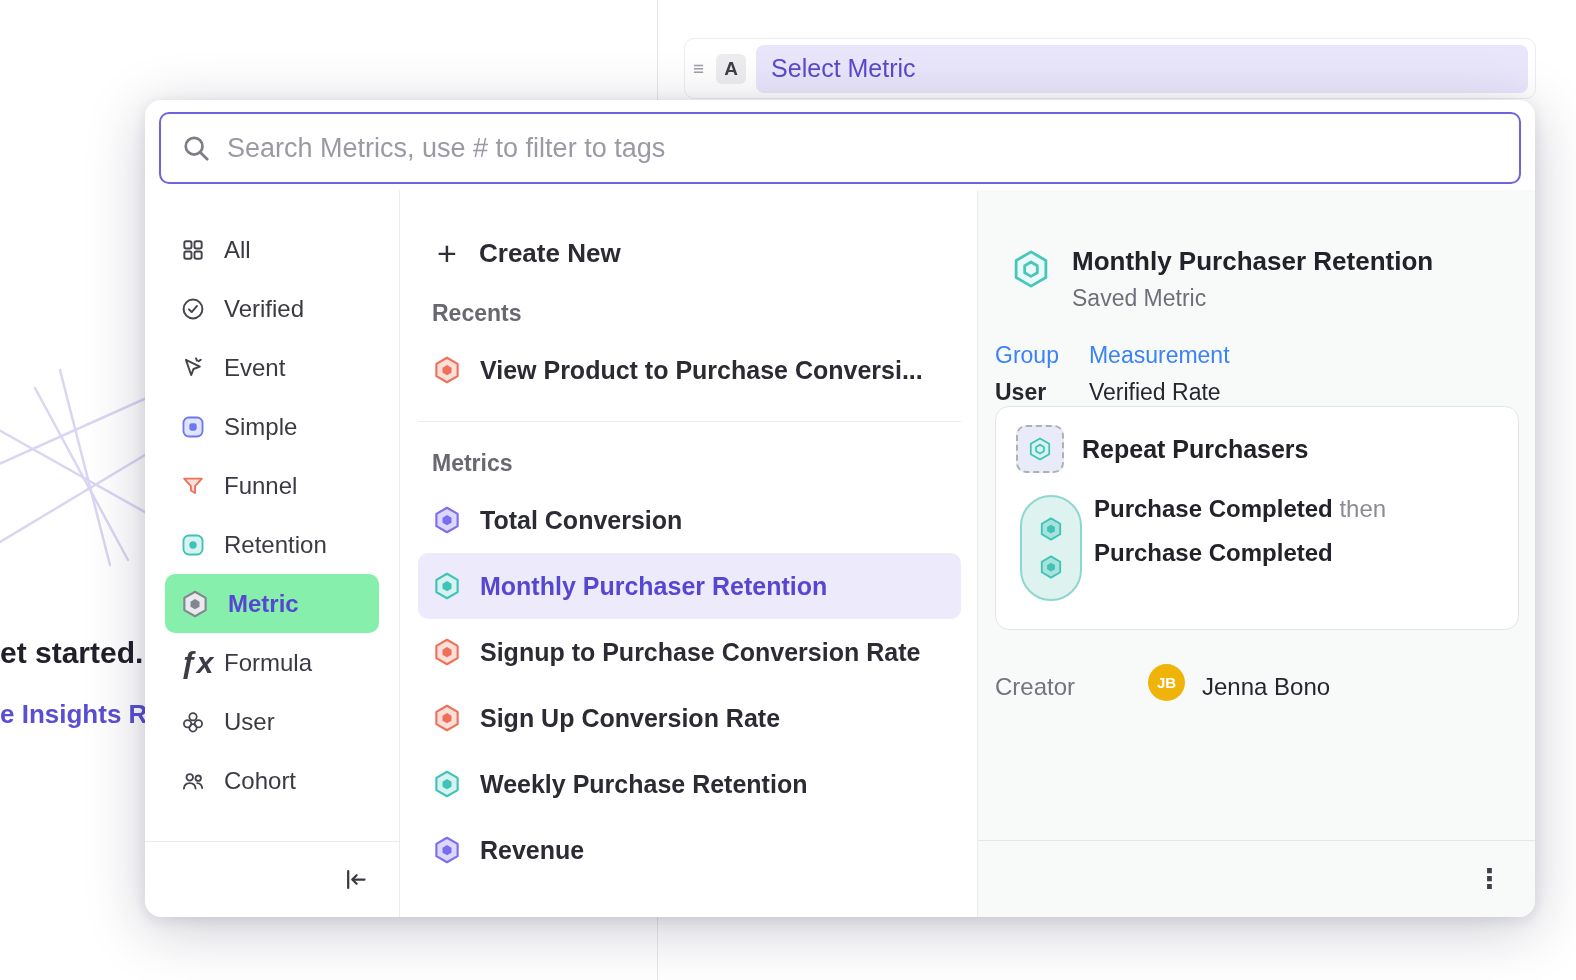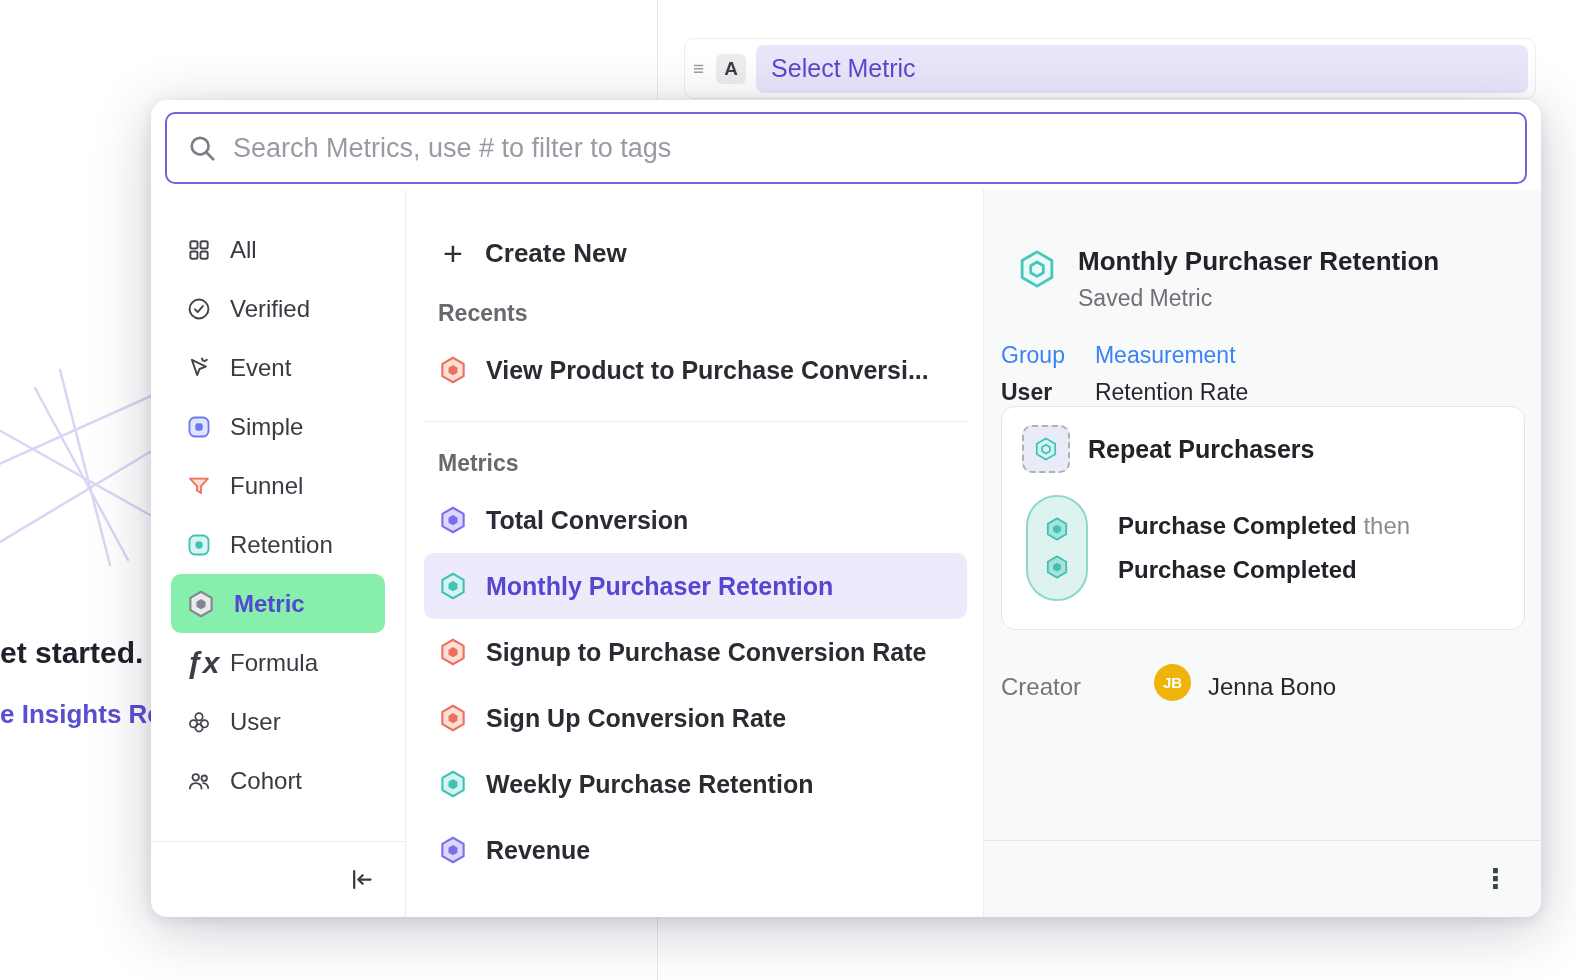--- a/index.html
+++ b/index.html
@@ -17,21 +17,21 @@
               border:1px solid #ececf1;border-radius:10px;display:flex;align-items:center;gap:10px;
               padding:0 7px 0 6px}
   .drag{color:#a0a0a8;font-size:19px;user-select:none;cursor:grab;padding:0 2px}
   .key-badge{min-width:30px;height:30px;background:#ededf0;border-radius:6px;display:flex;
              align-items:center;justify-content:center;font-size:19px;font-weight:700;color:#3d3d45}
   .metric-chip{flex:1;height:48px;background:#e9e6fb;border-radius:8px;display:flex;
                align-items:center;padding:0 15px;cursor:pointer}
   .metric-chip span{color:#5a49cf;font-size:25px;font-weight:400}
 
   
-  .modal{position:absolute;left:151px;top:100px;width:1390px;height:817px;background:#fff;
+  .modal{position:absolute;left:145px;top:100px;width:1390px;height:817px;background:#fff;
          border-radius:16px;display:flex;flex-direction:column;overflow:hidden;z-index:5;
          box-shadow:0 12px 60px rgba(25,22,58,.22),0 3px 14px rgba(25,22,58,.10)}
 
   .search-wrap{position:relative;padding:12px 14px 6px;flex:none}
   .search-icon{position:absolute;left:36px;top:33px;width:30px;height:30px}
   .search{width:100%;height:72px;border:2px solid #6e64e0;border-radius:10px;background:#fff;
           padding:0 20px 0 66px;font-size:27px;font-family:inherit;color:#2b2b33;outline:none}
   .search::placeholder{color:#9a9aa4}
 
   .modal-body{flex:1;display:flex;min-height:0}
@@ -82,21 +82,21 @@
   .meta-col{display:flex;flex-direction:column;gap:10px}
   .meta-label{font-size:23px;color:#3b82f6}
   .meta-value{font-size:23px;color:#26262e}
   .meta-value.bold{font-weight:700}
   .def-card{background:#fff;border:1px solid #e2e6e4;border-radius:14px;padding:18px 20px 28px}
   .def-head{display:flex;align-items:center;gap:18px}
   .def-icon{width:48px;height:48px;border:2px dashed #aab3af;border-radius:10px;background:#e9ecf8;
             display:flex;align-items:center;justify-content:center;flex:none}
   .def-icon .hex{width:26px;height:26px}
   .def-title{font-size:25px;font-weight:700;color:#222229}
-  .def-flow{display:flex;align-items:center;gap:30px;margin-top:22px;margin-left:4px}
+  .def-flow{display:flex;gap:12px;margin-top:22px;margin-left:4px}
   .pill{width:62px;height:106px;background:#def3f0;border:2px solid #8ed7cd;border-radius:33px;
         display:flex;flex-direction:column;align-items:center;justify-content:center;gap:12px;flex:none}
   .pill .hex{width:26px;height:26px}
   .steps{display:flex;flex-direction:column;gap:16px}
   .step{font-size:24px;font-weight:700;color:#222229}
   .conn{font-weight:400;color:#8b8b95}
   .creator-row{display:flex;align-items:flex-end;margin-top:34px}
   .creator-label{font-size:24px;color:#74747e;width:153px}
   .avatar{width:37px;height:37px;border-radius:50%;background:#f0b30a;color:#fff;font-size:15px;
           font-weight:700;display:flex;align-items:center;justify-content:center;flex:none}
@@ -327,21 +327,21 @@
           </div>
         </div>
 
         <div class="meta">
           <div class="meta-col">
             <span class="meta-label">Group</span>
             <span class="meta-value bold">User</span>
           </div>
           <div class="meta-col">
             <span class="meta-label">Measurement</span>
-            <span class="meta-value">Retention Rate</span>
+            <span class="meta-value">Verified Rate</span>
           </div>
         </div>
 
         <div class="def-card">
           <div class="def-head">
             <span class="def-icon">
               <svg class="hex teal" viewBox="0 0 24 24">
                   <use href="#hexring"></use>
                 </svg>
             </span>

